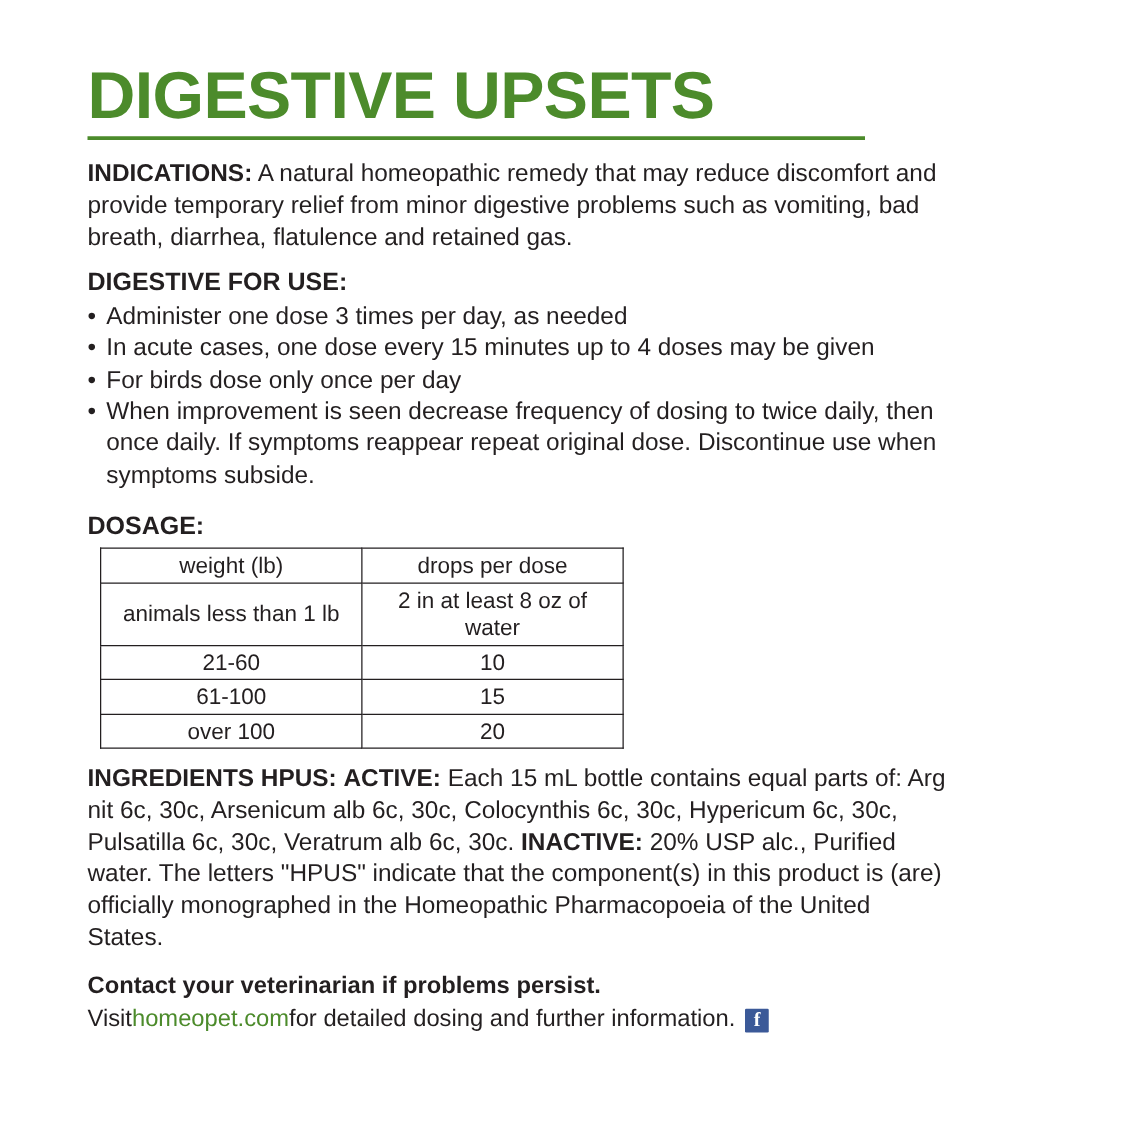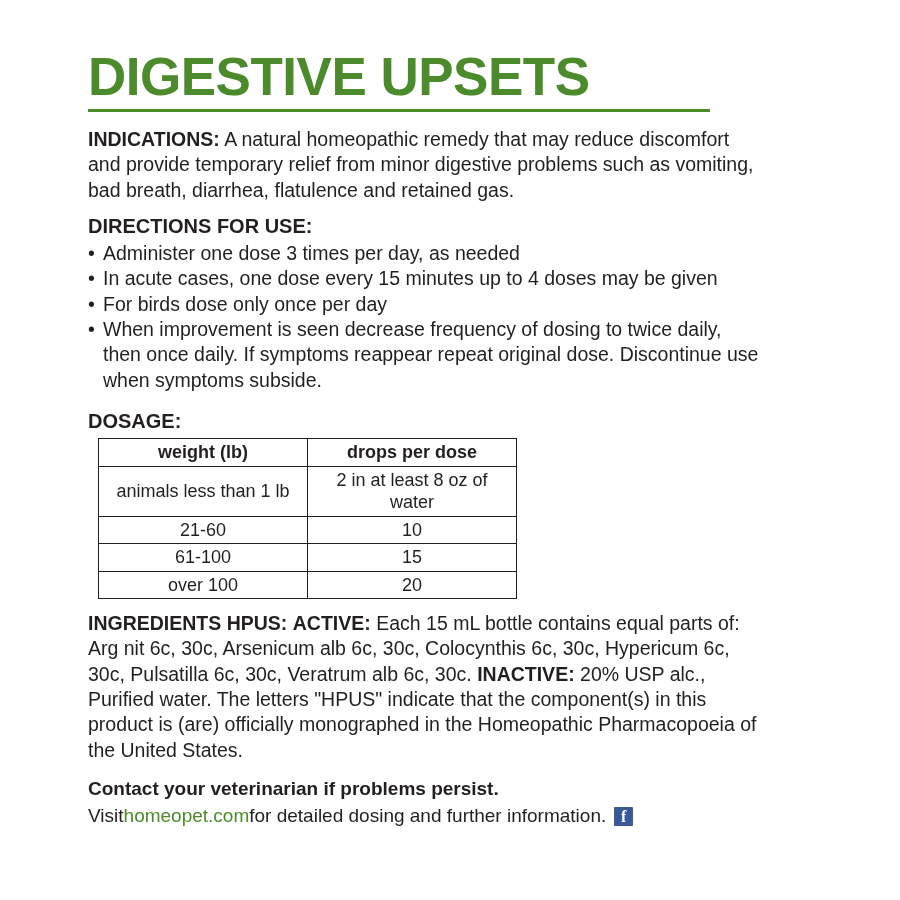--- a/index.html
+++ b/index.html
@@ -12,21 +12,21 @@
     background: #ffffff;
     font-family: "Liberation Sans", sans-serif;
     color: #231f20;
     overflow: hidden;
   }
   .page {
     position: relative;
     width: 900px;
     height: 900px;
     box-sizing: border-box;
-    padding: 50px 140px 0 88px;
+    padding: 50px 140px 0 70px;
   }
   .title {
     font-size: 53px;
     line-height: 1.0;
     font-weight: bold;
     color: #4c8b2b;
     letter-spacing: -0.5px;
     margin: 0 0 6px 0;
     font-family: "Liberation Sans", sans-serif;
   }
@@ -81,21 +81,21 @@
     margin-bottom: 12px;
   }
   table.dosage td {
     border: 1px solid #231f20;
     font-size: 18px;
     text-align: center;
     padding: 2px 6px;
     line-height: 1.25;
   }
   table.dosage tr.head td {
-    font-weight: bold;
+    font-weight: normal;
   }
   table.dosage td.col-w {
     width: 196px;
   }
   table.dosage td.col-d {
     width: 196px;
   }
   .ingredients {
     font-size: 19.5px;
     line-height: 1.30;
@@ -140,21 +140,21 @@
 <div class="page">
 
   <h1 class="title">DIGESTIVE UPSETS</h1>
   <div class="title-rule"></div>
 
   <div class="block">
     <p class="para"><span class="lead">INDICATIONS:</span><span> A natural homeopathic remedy that may reduce discomfort and provide temporary relief from minor digestive problems such as vomiting, bad breath, diarrhea, flatulence and retained gas.</span></p>
   </div>
 
   <div class="block">
-    <p class="section-head">DIRECTIONS FOR USE:</p>
+    <p class="section-head">DIGESTIVE FOR USE:</p>
     <ul class="bullets">
       <li>Administer one dose 3 times per day, as needed</li>
       <li>In acute cases, one dose every 15 minutes up to 4 doses may be given</li>
       <li>For birds dose only once per day</li>
       <li>When improvement is seen decrease frequency of dosing to twice daily, then once daily. If symptoms reappear repeat original dose. Discontinue use when symptoms subside.</li>
     </ul>
   </div>
 
   <div class="block dosage-wrap">
     <p class="section-head">DOSAGE:</p>

